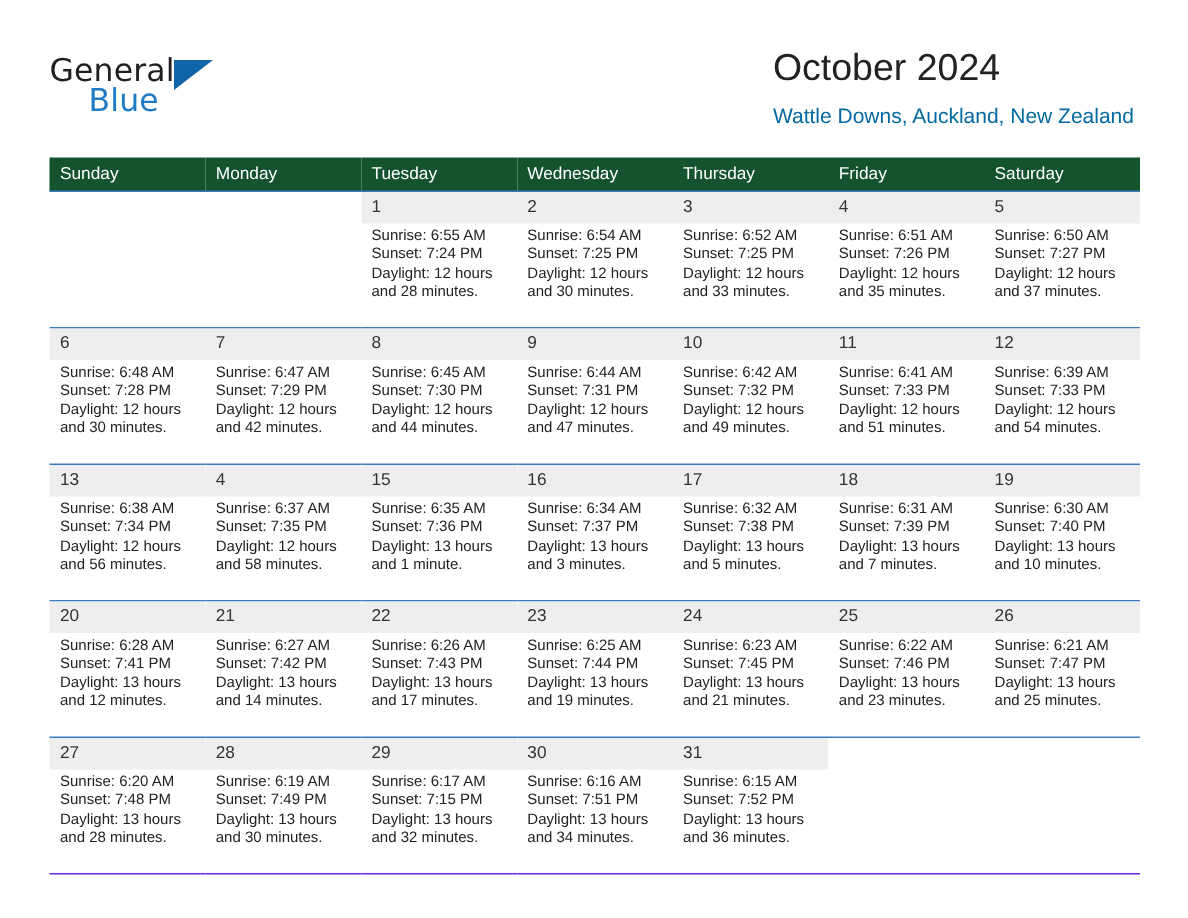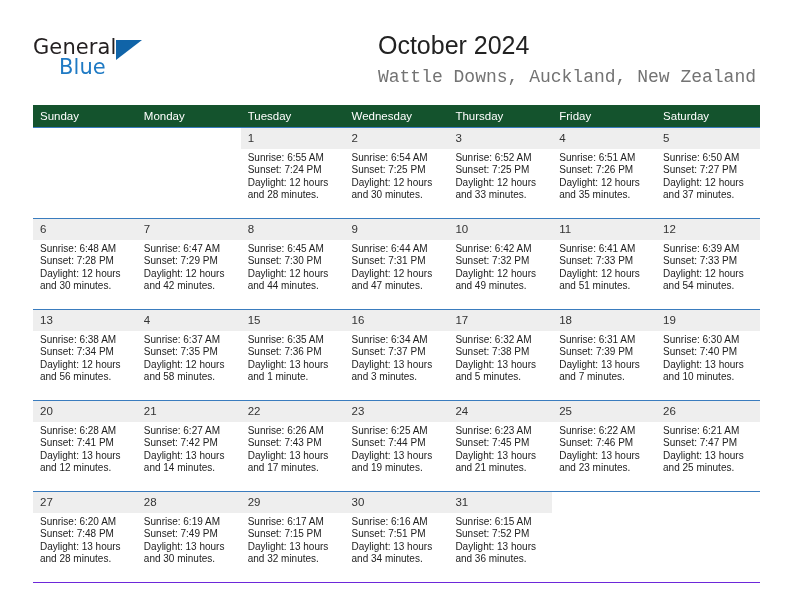--- a/index.html
+++ b/index.html
@@ -74,25 +74,24 @@
     text-align: left;
   }
   .cal-title {
     font-size: 25px;
     color: #222222;
     line-height: 30px;
     white-space: nowrap;
   }
   .cal-subtitle {
     margin-top: 9px;
-    font-size: 18px;
-    color: #737373;
+    font-size: 14px;
+    color: #0369a1;
     line-height: 17px;
     white-space: nowrap;
-    font-family: Liberation Mono, monospace;
   }
 
   
   .calendar {
     position: absolute;
     left: 33px;
     top: 105px;
     width: 727px;
     border-collapse: collapse;
     table-layout: fixed;

